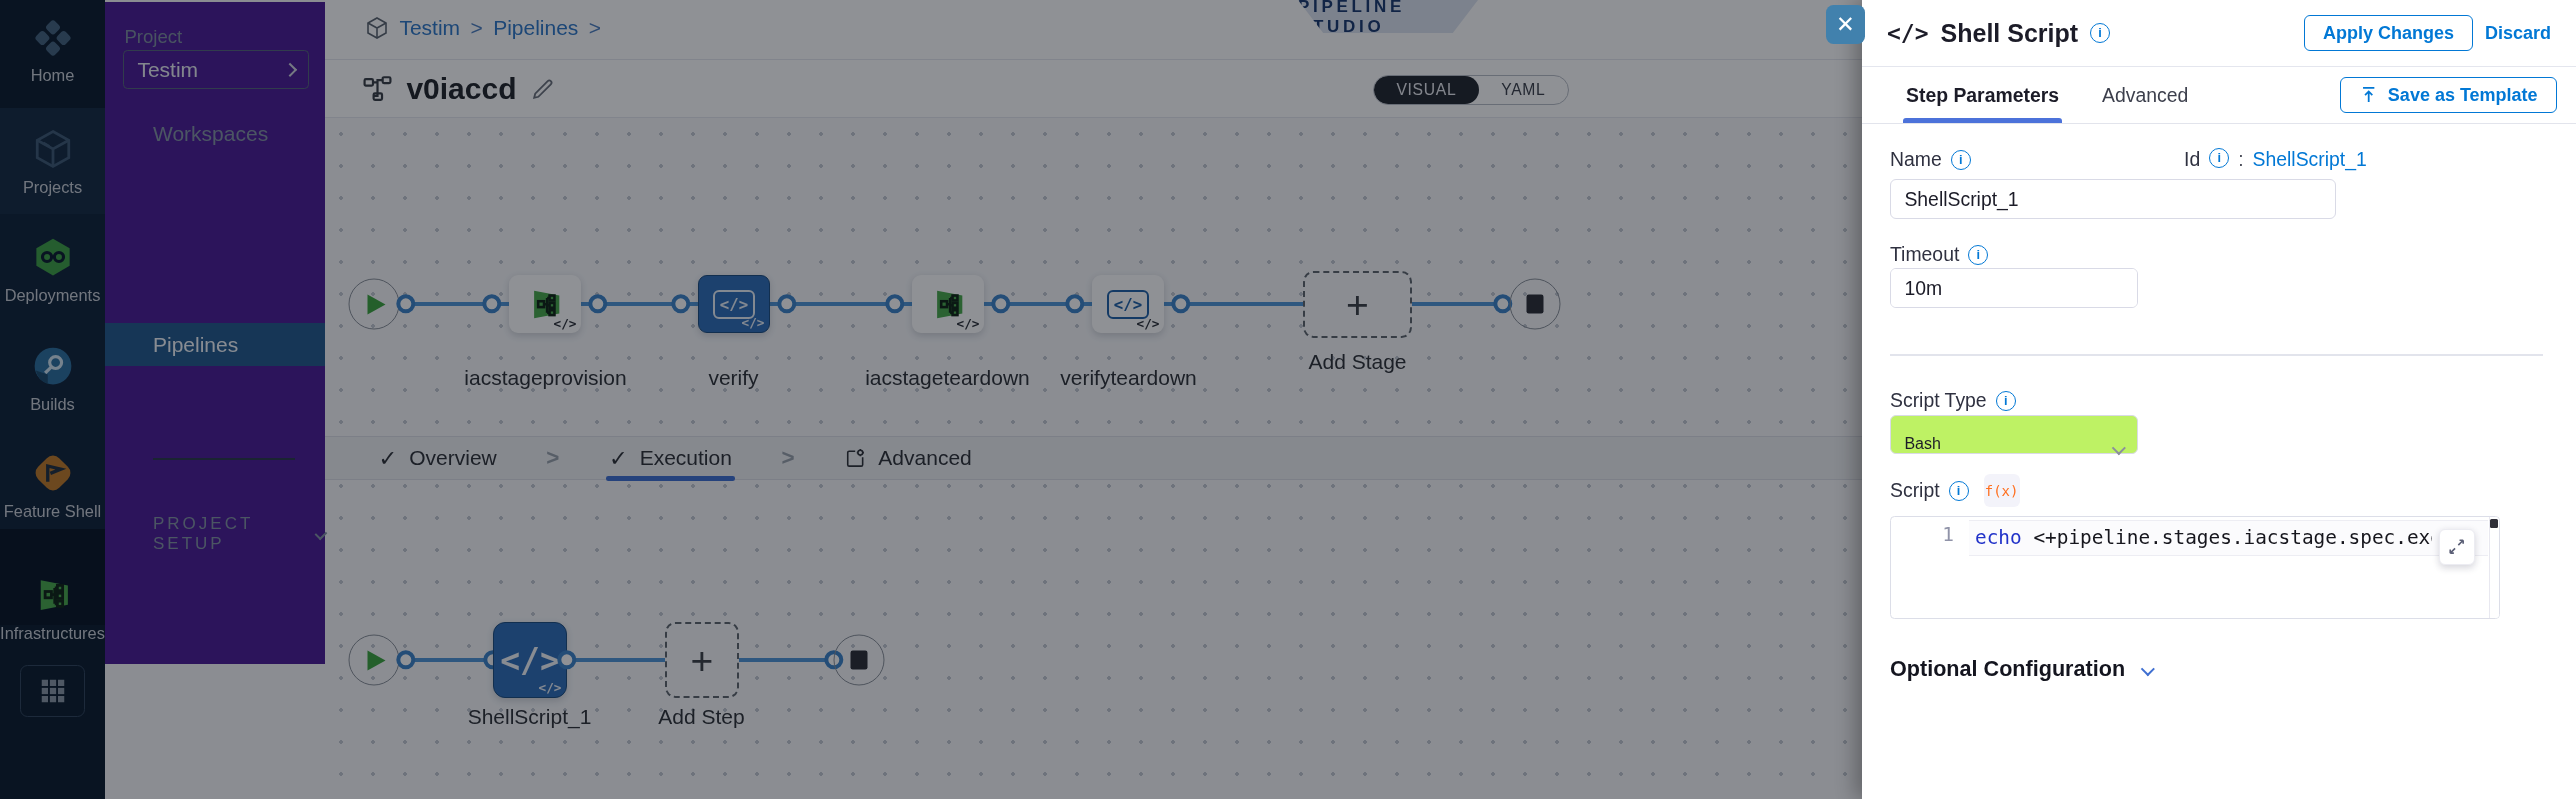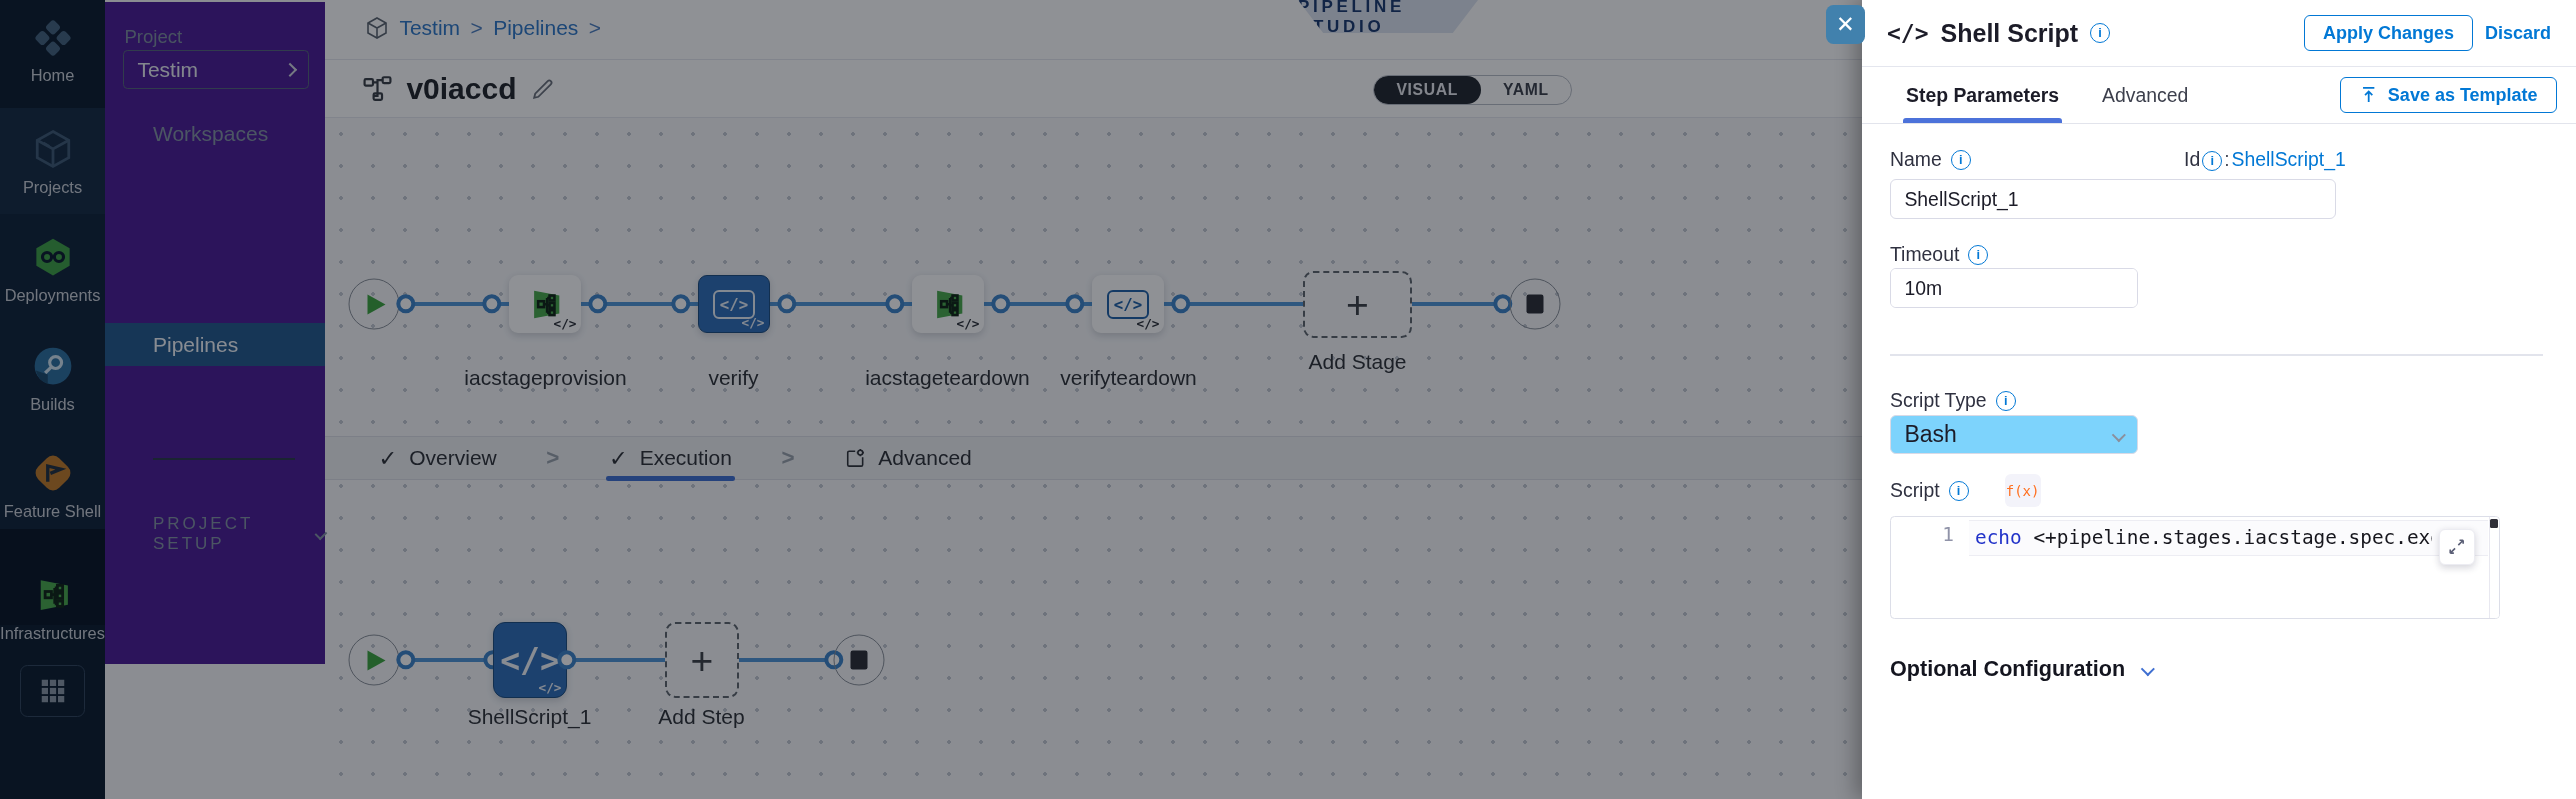--- a/index.html
+++ b/index.html
@@ -33,21 +33,21 @@
   .crumbs{position:absolute;left:40px;top:16.4px;display:flex;align-items:center;gap:10.4px;font-size:21px}
   .crumbs a{color:#2f78c8;text-decoration:none;cursor:pointer}
   .crumbs .sep{color:#4d7fc0}
   .badge{position:absolute;left:973px;top:0;width:180px;height:33px;background:#dde4f0;
          clip-path:polygon(0 0,100% 0,86% 100%,14% 100%);display:flex;align-items:center;justify-content:center;
          color:#1b3a70;font-weight:bold;font-size:17px;letter-spacing:3.7px}
   .hdr2{position:absolute;left:0;top:60px;width:100%;height:58px;background:#fff;border-bottom:1.5px solid #e6e8ee}
   .titlerow{position:absolute;left:37px;top:72px;display:flex;align-items:center;gap:13.4px}
   .ptitle{font-size:30px;font-weight:bold;color:#22252b}
   .toggle{position:absolute;left:1048px;top:75px;height:30px;display:flex;border:1.5px solid #b9bec7;border-radius:15px;background:#fff;overflow:hidden;cursor:pointer}
-  .toggle .seg{padding:0 22.4px;display:flex;align-items:center;font-size:15.7px;font-weight:bold;letter-spacing:0.7px;color:#3c414b}
+  .toggle .seg{padding:0 22.4px;display:flex;align-items:center;font-size:15.7px;font-weight:normal;letter-spacing:0.7px;color:#3c414b}
   .toggle .seg.on{background:#22272f;color:#e8eaee;border-radius:15px}
 
   
   .canvas{position:absolute;left:0;top:118px;width:100%;height:682px;background:#f7f8fa;
           background-image:radial-gradient(circle,#c3c9d1 1.9px,transparent 2px);background-size:32px 32px}
   .pline{position:absolute;height:3.7px;background:#4f96d8;border-radius:2.2px}
   .ring{position:absolute;width:19.4px;height:19.4px;border:4.5px solid #3c83c9;background:#fff;border-radius:50%;transform:translate(-50%,-50%)}
   .endcap{position:absolute;width:51px;height:51px;border:1.5px solid #8a9099;border-radius:50%;background:transparent;transform:translate(-50%,-50%);display:flex;align-items:center;justify-content:center}
   .playtri{width:0;height:0;border-left:18px solid #3da53f;border-top:10.4px solid transparent;border-bottom:10.4px solid transparent;margin-left:4.5px}
   .stopsq{width:16.4px;height:19.4px;background:#2c2f35;border-radius:2.2px}
@@ -87,24 +87,24 @@
   .linkbtn{color:#0278d5;font-size:18px;font-weight:bold;background:none;border:none;cursor:pointer;font-family:"Liberation Sans",sans-serif}
   .dtabs{position:absolute;left:0;top:67px;width:100%;height:57px;border-bottom:1.5px solid #e2e4ec;display:flex;align-items:center;padding-left:44px}
   .dtab{font-size:19.4px;color:#3c3f4c;margin-right:43px;position:relative;height:100%;display:flex;align-items:center;cursor:pointer}
   .dtab.active{font-weight:bold;color:#1c1c28}
   .dtab.active .uline{position:absolute;left:-3px;right:-3px;bottom:0;height:5.2px;background:#4c72da;border-radius:3px 3px 0 0}
   .savebtn{margin-left:auto;margin-right:19.4px;border-radius:6px}
 
   .flabel{position:absolute;display:flex;align-items:center;gap:9px;font-size:19.4px;color:#2f3140}
   .tinput{position:absolute;border:1.5px solid #d9dae6;border-radius:6px;font-size:19.4px;color:#1c1c28;
           padding:0 13.4px;font-family:"Liberation Sans",sans-serif;background:#fff}
-  .idrow{position:absolute;display:flex;align-items:flex-end;gap:2px;font-size:19.4px}
+  .idrow{position:absolute;display:flex;align-items:flex-start;gap:9px;font-size:19.4px}
   .idrow .idv{color:#0278d5;cursor:pointer}
   .ddivider{position:absolute;left:28px;right:33px;height:1.5px;background:#e2e4ec}
-  .selbox{position:absolute;border:1.5px solid #d9dae6;border-radius:6px;display:flex;align-items:center;padding:0 13.4px;font-size:23px;color:#1c1c28;cursor:pointer;background:#7dd3fc}
+  .selbox{position:absolute;border:1.5px solid #d9dae6;border-radius:6px;display:flex;align-items:flex-end;padding:0 13.4px;font-size:16px;color:#1c1c28;cursor:pointer;background:#bef264}
   .selbox .chv{margin-left:auto;color:#8b8f9c}
   .timeoutwrap{position:absolute;border:1.5px solid #d9dae6;border-radius:6px;display:flex;overflow:hidden;background:#1d4ed8}
   .timeoutwrap input{flex:1;border:none;outline:none;font-size:19.4px;color:#1c1c28;padding:0 13.4px;font-family:"Liberation Sans",sans-serif}
   .fxbadge{display:inline-flex;align-items:center;justify-content:center;width:36px;height:33px;background:#f3f3fa;border-radius:6px;
            color:#ff7020;font-family:"DejaVu Sans Mono",monospace;font-size:14px;cursor:pointer}
   .editor{position:absolute;border:1.5px solid #dcdee8;border-radius:4.5px;background:#fff;overflow:hidden}
   .gut{position:absolute;left:0;top:6px;width:63px;text-align:right;font-family:"DejaVu Sans Mono",monospace;font-size:19.4px;color:#9093a8}
   .codeline{position:absolute;left:78px;right:11.2px;top:3px;height:36px;background:#fbfbfd;border-top:1.5px solid #ededf3;border-bottom:1.5px solid #ededf3}
   .codetxt{position:absolute;left:84px;top:9px;right:67px;overflow:hidden;white-space:pre;font-family:"DejaVu Sans Mono",monospace;font-size:19.4px;color:#16161d}
   .kw{color:#2233c9}
@@ -437,21 +437,21 @@
       <span class="info">i</span>
     </div>
     <div class="selbox" style="left:28px;top:415px;width:248px;height:39px">
       <span>Bash</span>
       <span class="chv down"></span>
     </div>
 
     <div class="flabel" style="left:28px;top:474px">
       <span>Script</span>
       <span class="info">i</span>
-      <span class="fxbadge" style="margin-left:27px">f(x)</span>
+      <span class="fxbadge" style="margin-left:6px">f(x)</span>
     </div>
 
     <div class="editor" style="left:28px;top:516px;width:610px;height:103px">
       <div class="codeline"></div>
       <div class="gut">1</div>
       <div class="codetxt"><span class="kw">echo</span><span> &lt;+pipeline.stages.iacstage.spec.execution.steps.appl</span></div>
       <div class="expandbtn">
         <svg width="19.4" height="19.4" viewBox="0 0 24 24" fill="none" stroke="#5a5e75" stroke-width="2">
           <path d="M14 10 20 4 M20 4 H15.5 M20 4 V8.5 M10 14 4 20 M4 20 H8.5 M4 20 V15.5"></path>
         </svg>

